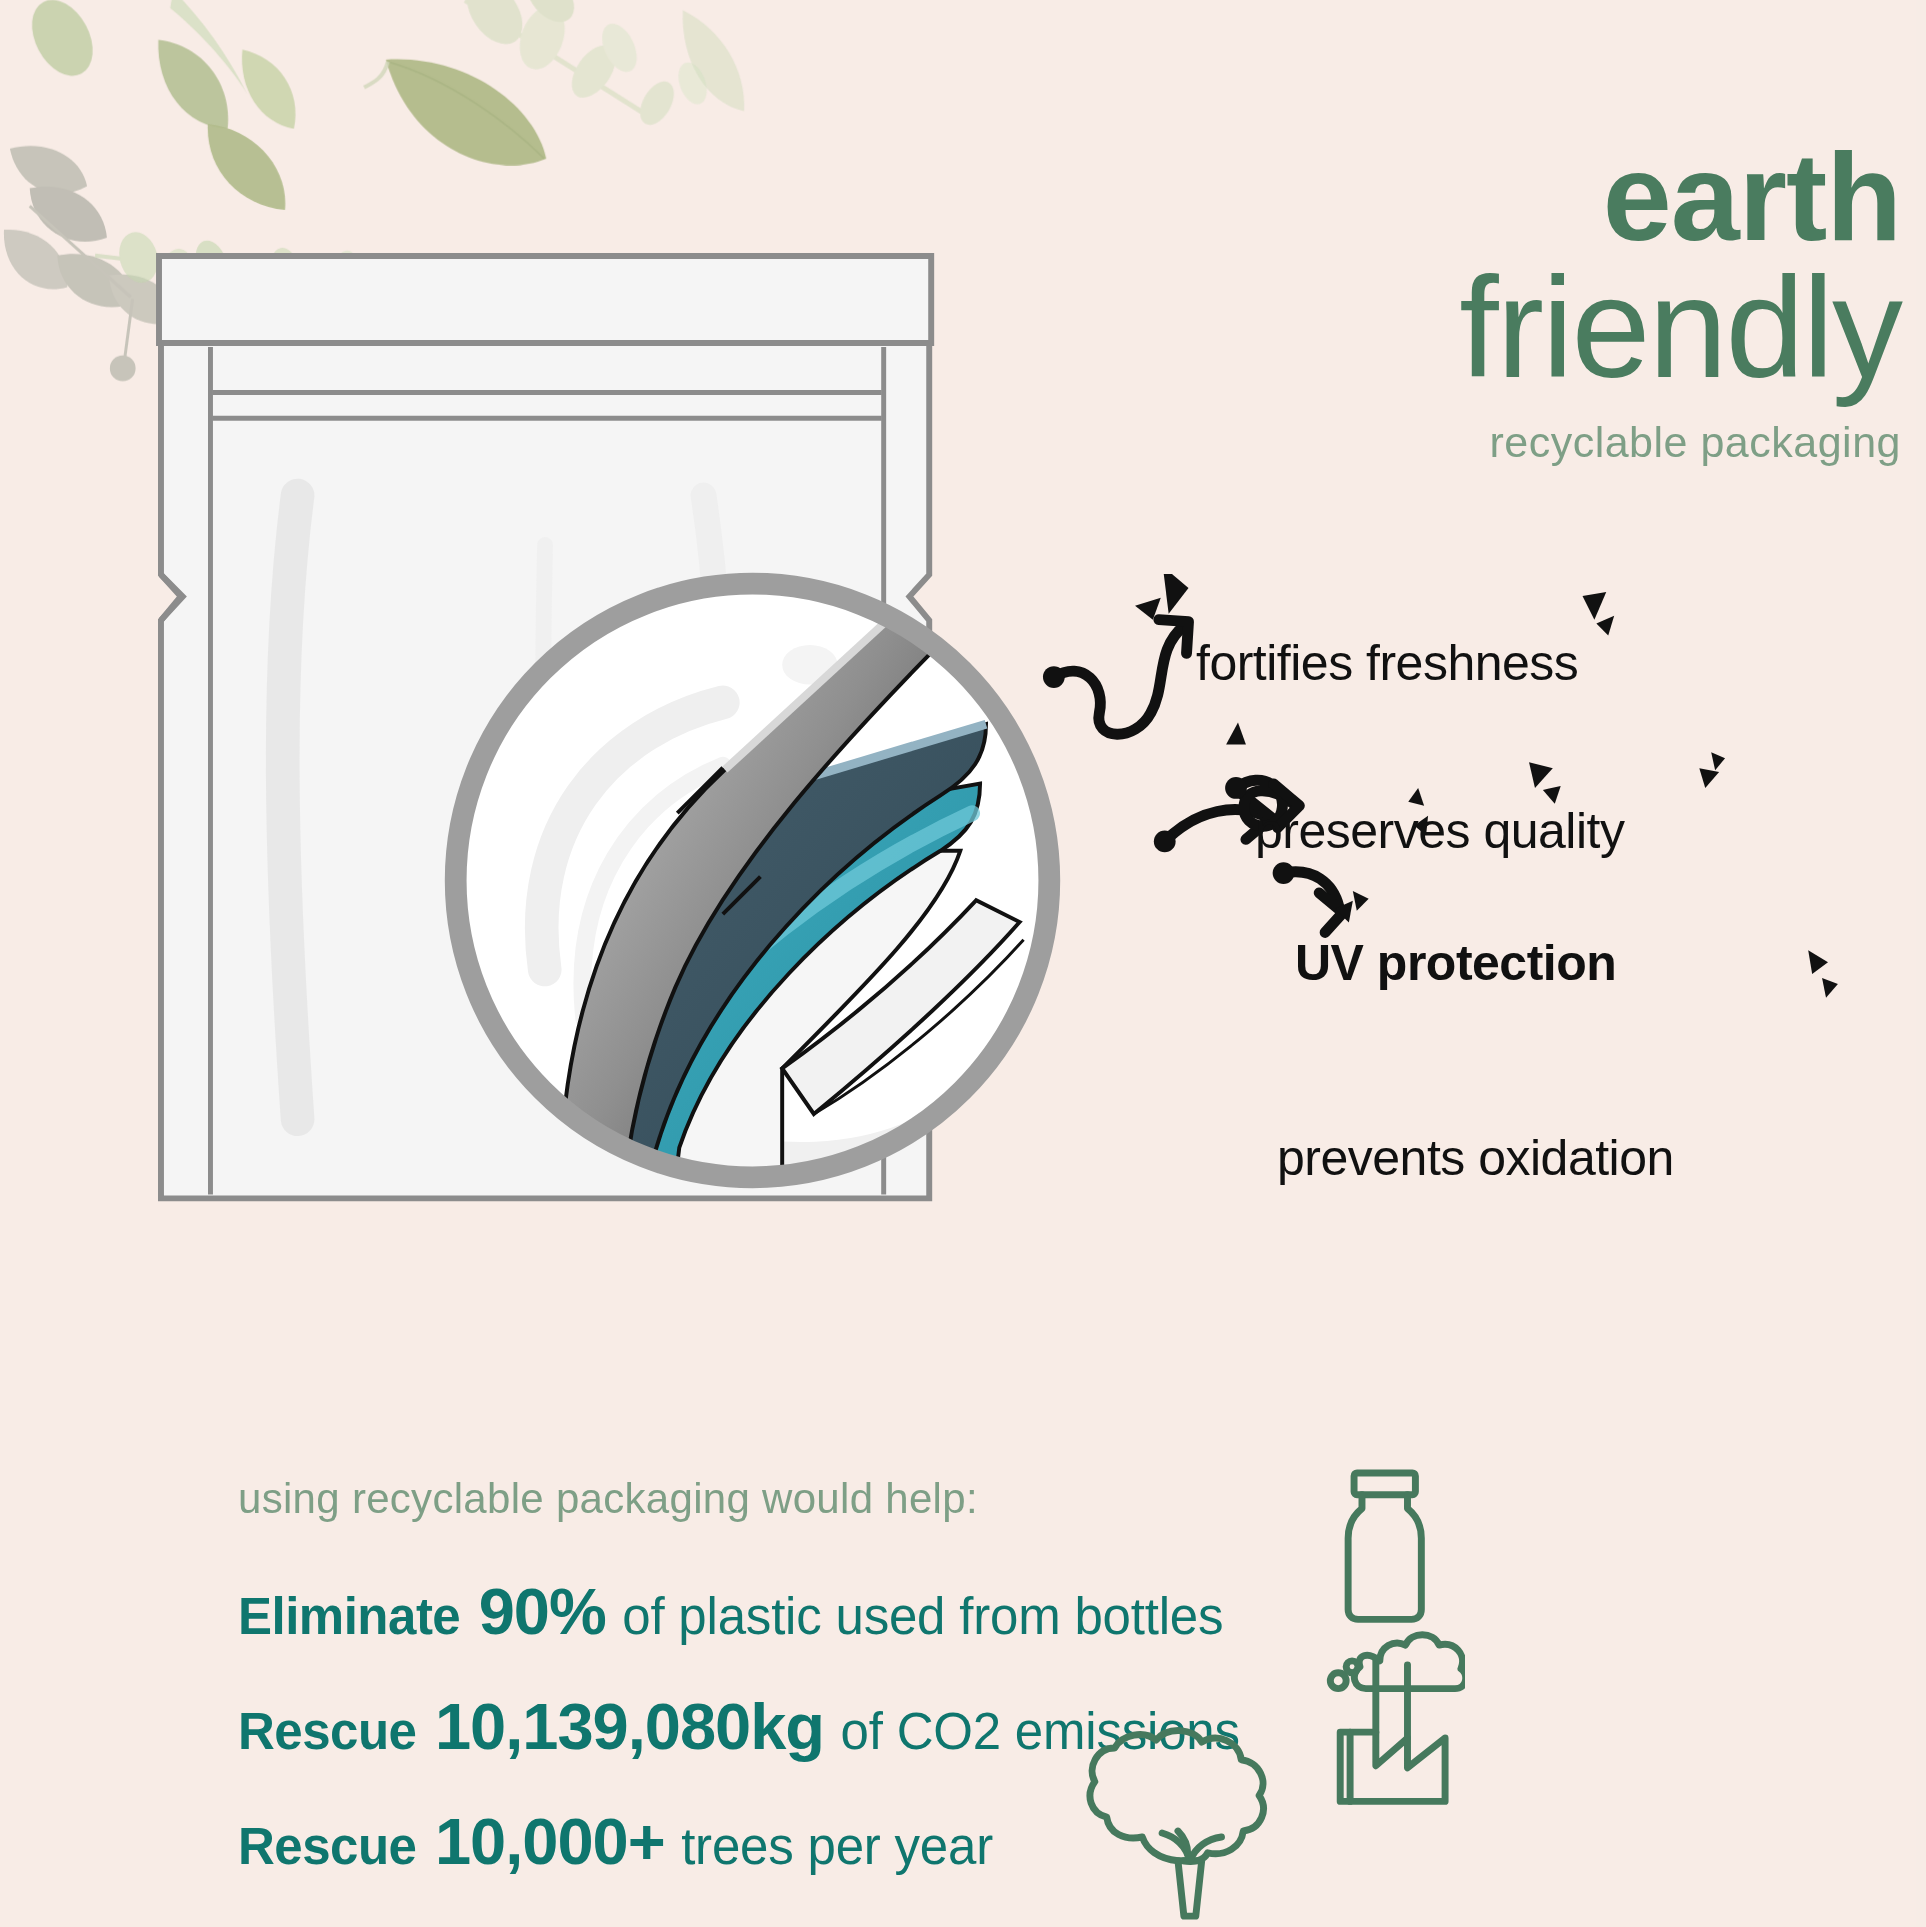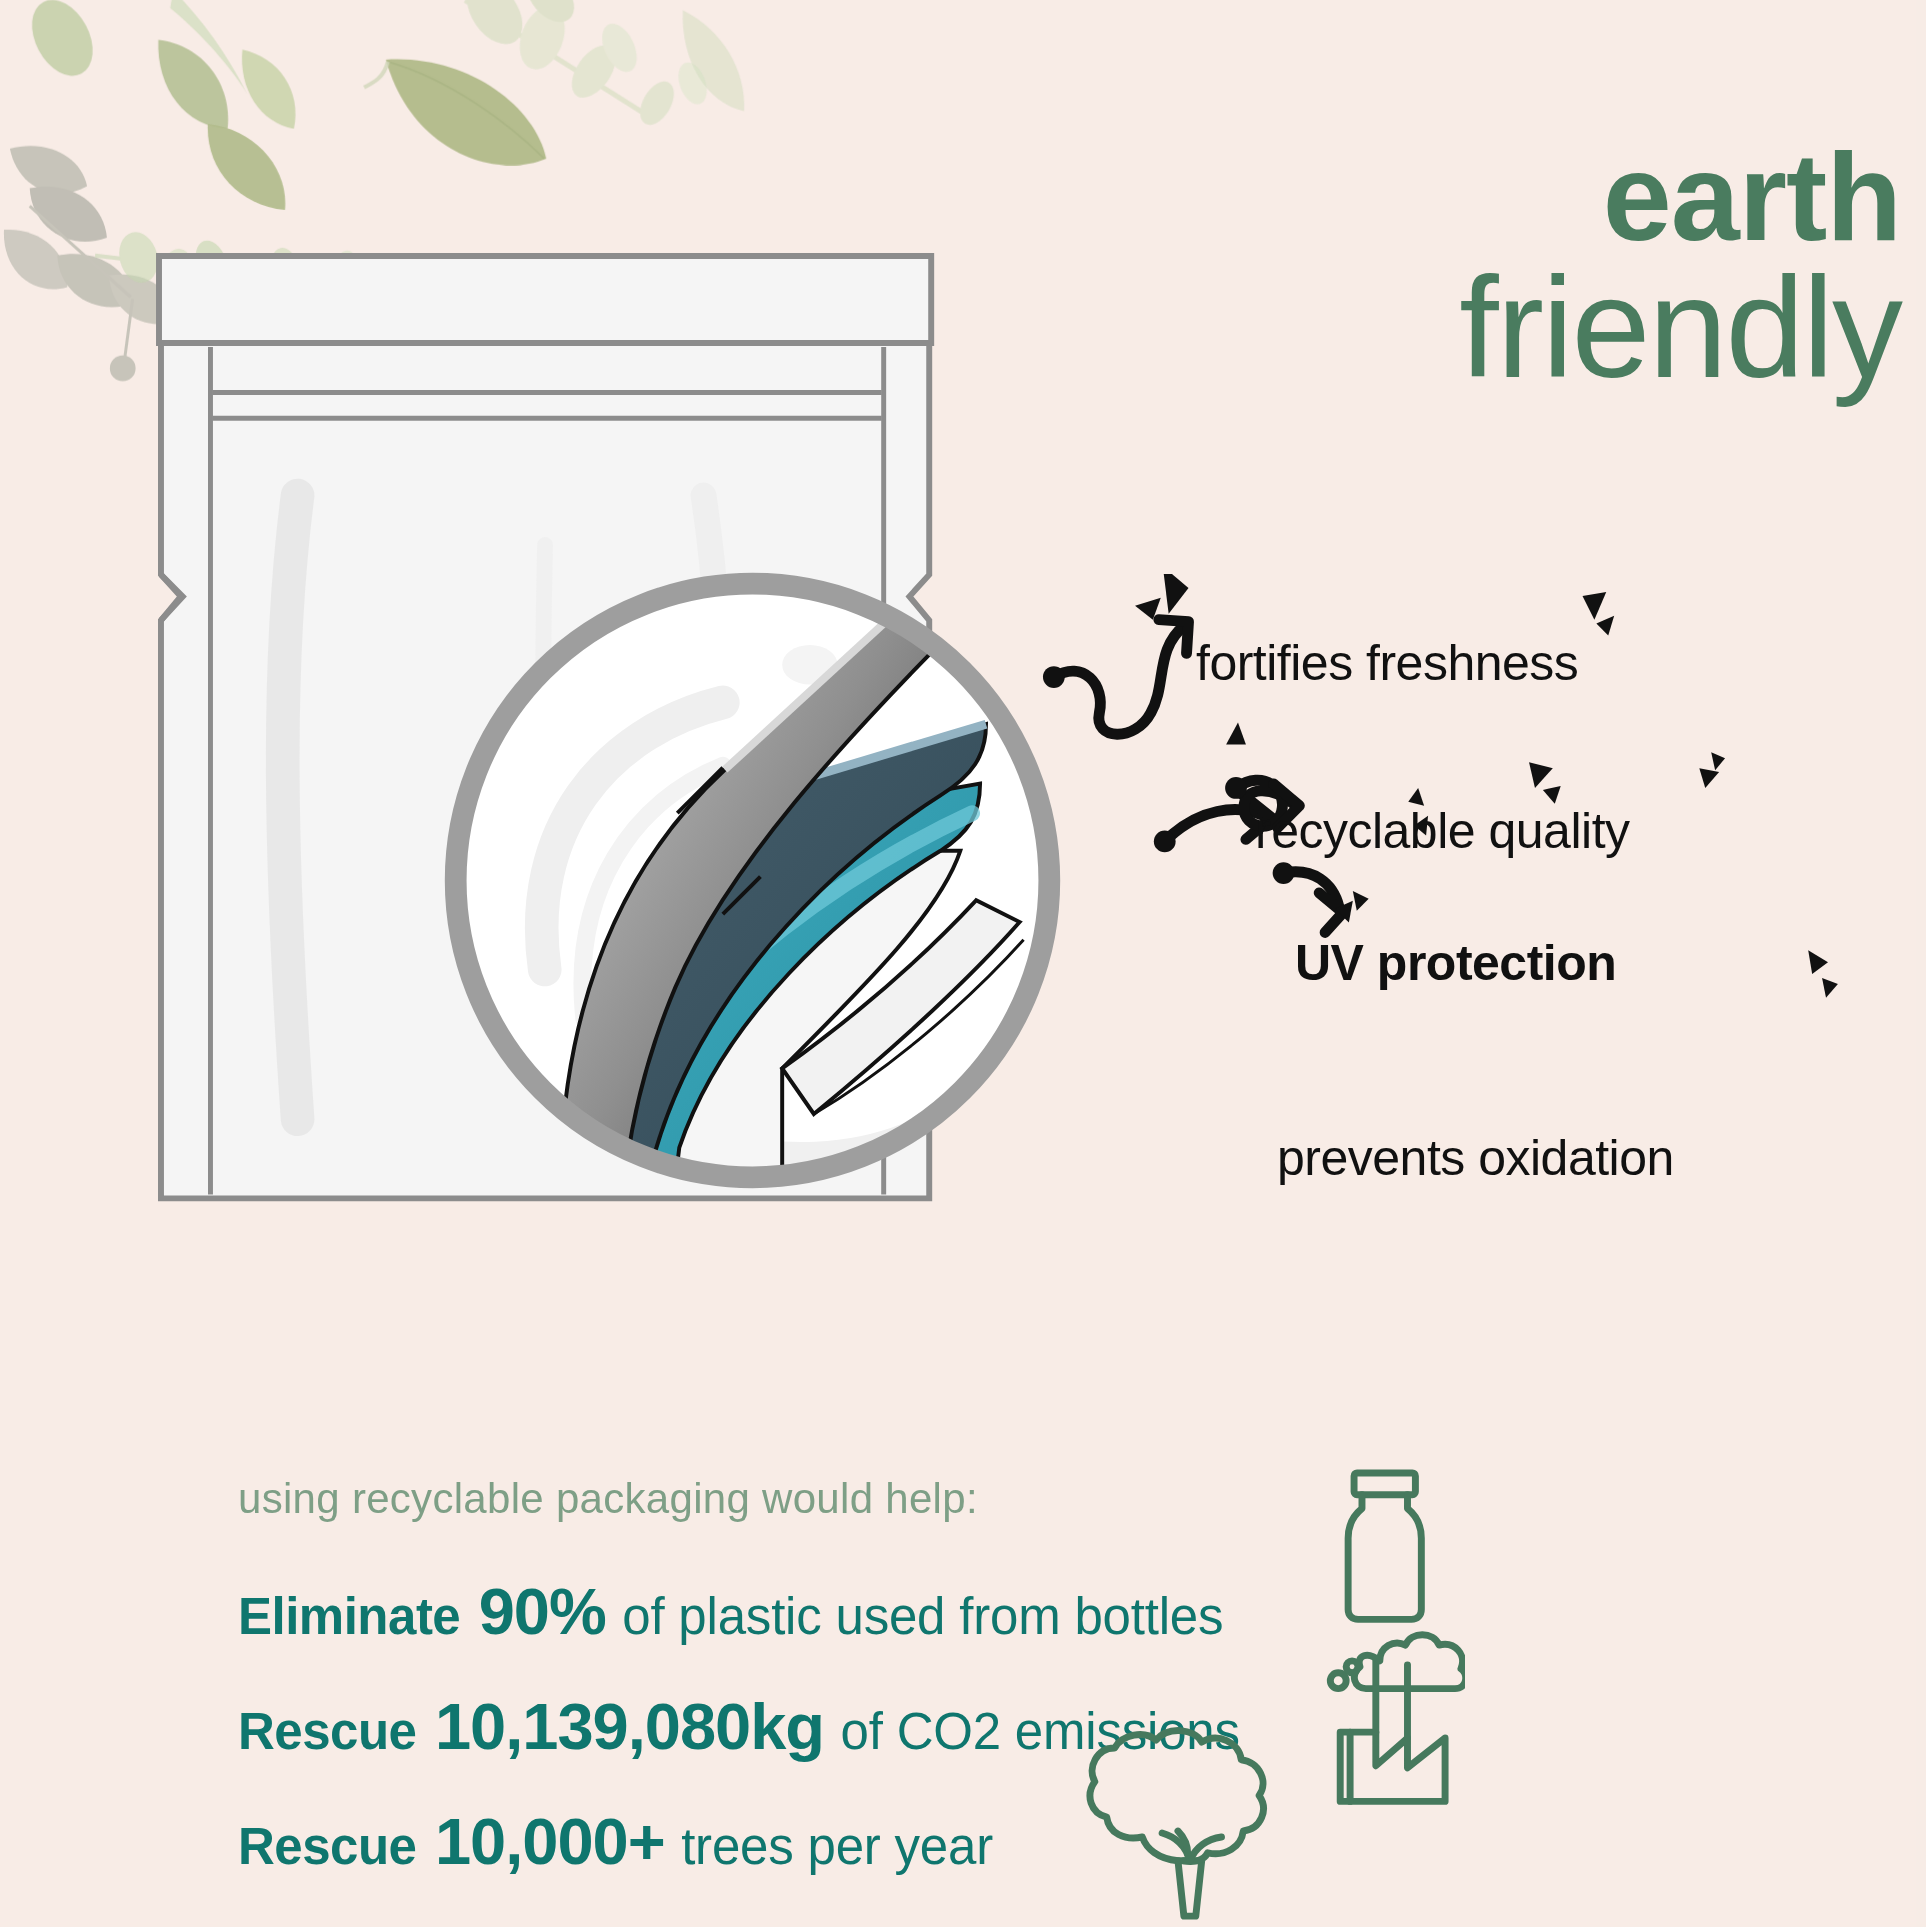--- a/index.html
+++ b/index.html
@@ -264,20 +264,21 @@
       <path d="M254 262 L300 216" stroke="#111111" stroke-width="4" fill="none"></path>
       <path d="M300 364 L338 326" stroke="#111111" stroke-width="4" fill="none"></path>
     </g>
 
     <circle cx="330" cy="330" r="300" fill="none" stroke="#9e9e9e" stroke-width="22"></circle>
   </svg>
 
   <div class="headline">
     <span class="headline-earth">earth</span>
     <span class="headline-friendly">friendly</span>
+    <span class="headline-sub">recyclable packaging</span>
   </div>
 
   <svg class="callout-svg" viewBox="0 0 896 620">
     <g fill="none" stroke="#111111" stroke-width="11" stroke-linecap="round" stroke-linejoin="round">
 
       <g>
         <path d="M14 104 C44 86 66 112 60 140 C54 168 96 170 112 140 C128 112 116 76 146 52"></path>
         <path d="M120 46 L150 48 L148 80"></path>
         <circle cx="14" cy="104" r="11" fill="#111111" stroke="none"></circle>
       </g>
@@ -314,21 +315,21 @@
       <path d="M666 196 L686 200 L672 216 Z"></path>
       <path d="M678 180 L692 186 L682 198 Z"></path>
       <path d="M298 338 L316 330 L312 352 Z"></path>
       <path d="M316 320 L332 328 L320 340 Z"></path>
       <path d="M776 380 L796 392 L780 404 Z"></path>
       <path d="M790 408 L806 414 L794 428 Z"></path>
     </g>
   </svg>
 
   <div class="feature feature-0">fortifies freshness</div>
-  <div class="feature feature-1">recyclable quality</div>
+  <div class="feature feature-1">preserves quality</div>
   <div class="feature feature-2">UV protection</div>
   <div class="feature feature-3">prevents oxidation</div>
 
   <div class="stats-block">
     <div class="stats-intro">using recyclable packaging would help:</div>
 
     <div class="stat-row">
       <span class="stat-verb">Eliminate</span>
       <span class="stat-value">90%</span>
       <span class="stat-tail">of plastic used from bottles</span>

